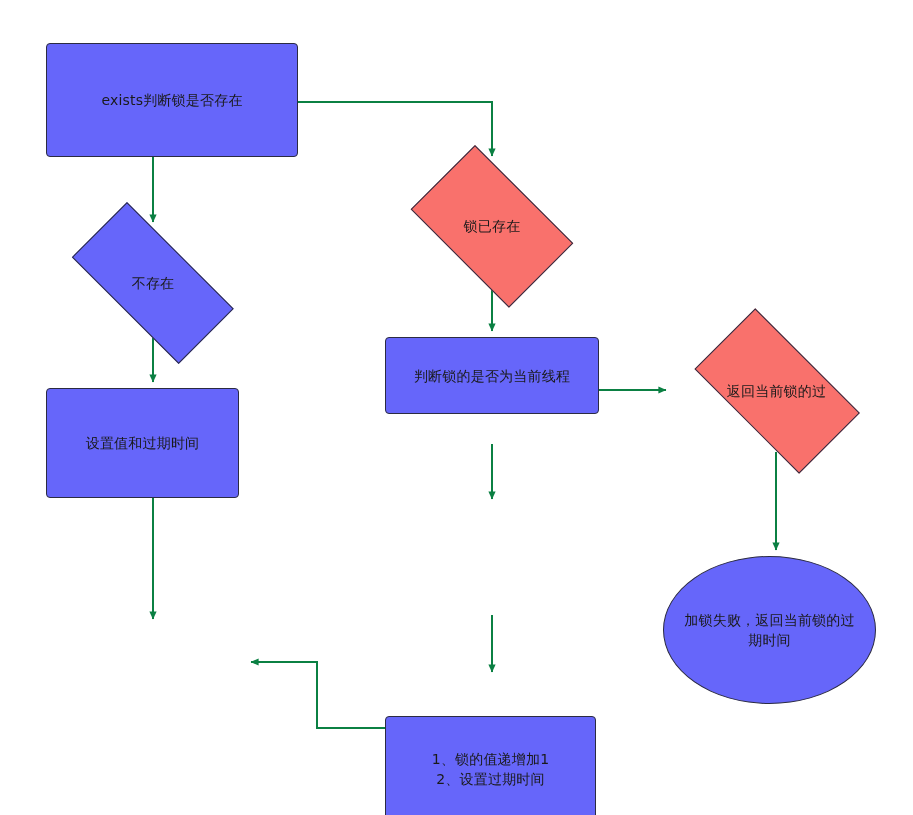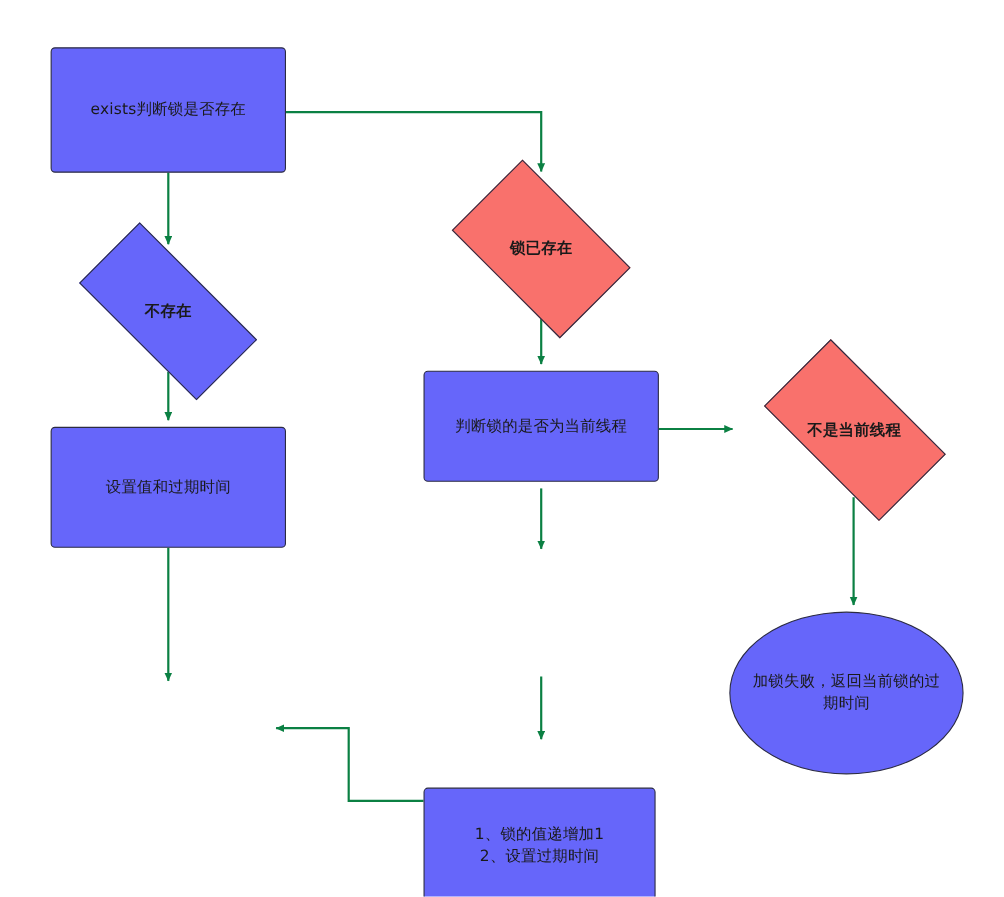--- a/index.html
+++ b/index.html
@@ -57,21 +57,20 @@
     border-radius: 4px;
   }
   .shape-ellipse {
     border: 1.6px solid #2b2b42;
     border-radius: 50%;
     text-align: center;
   }
   .shape-diamond {
     background: transparent !important;
     border: none !important;
-    font-weight: bold;
   }
   .shape-diamond .diamond-body {
     position: absolute;
     left: 50%;
     top: 50%;
     width: 70.71%;
     height: 70.71%;
     transform: translate(-50%, -50%) rotate(45deg);
     border: 1.6px solid #2b2b42;
     box-sizing: border-box;
@@ -101,44 +100,44 @@
         <polyline points="492,290 492,331" fill="none" stroke="#0b8043" stroke-width="2" stroke-linecap="butt" stroke-linejoin="miter" marker-end="url(#arrowhead)"></polyline>
         <polyline points="599,390 666,390" fill="none" stroke="#0b8043" stroke-width="2" stroke-linecap="butt" stroke-linejoin="miter" marker-end="url(#arrowhead)"></polyline>
         <polyline points="492,444 492,499" fill="none" stroke="#0b8043" stroke-width="2" stroke-linecap="butt" stroke-linejoin="miter" marker-end="url(#arrowhead)"></polyline>
         <polyline points="492,615 492,672" fill="none" stroke="#0b8043" stroke-width="2" stroke-linecap="butt" stroke-linejoin="miter" marker-end="url(#arrowhead)"></polyline>
         <polyline points="385,728 317,728 317,662 251,662" fill="none" stroke="#0b8043" stroke-width="2" stroke-linecap="butt" stroke-linejoin="miter" marker-end="url(#arrowhead)"></polyline>
         <polyline points="776,452 776,550" fill="none" stroke="#0b8043" stroke-width="2" stroke-linecap="butt" stroke-linejoin="miter" marker-end="url(#arrowhead)"></polyline>
       </g>
   </svg>
 
   <div id="node-layer">
-      <div class="node shape-rect fill-blue" style="left: 46px; top: 43px; width: 214px; height: 114px;">
+      <div class="node shape-rect fill-blue" style="left: 46px; top: 43px; width: 252px; height: 114px;">
         <div class="node-label">exists判断锁是否存在</div>
       </div>
       <div class="node shape-diamond" style="left: 46px; top: 228px; width: 214px; height: 110px;">
         <div class="diamond-body fill-blue"></div>
         <div class="node-label">不存在</div>
       </div>
-      <div class="node shape-rect fill-blue" style="left: 46px; top: 388px; width: 214px; height: 110px; text-align: center;">
+      <div class="node shape-rect fill-blue" style="left: 46px; top: 388px; width: 193px; height: 110px; text-align: center;">
         <div class="node-label">设置值和过期时间</div>
       </div>
       <div class="node shape-diamond" style="left: 394px; top: 162px; width: 196px; height: 128px;">
         <div class="diamond-body fill-red"></div>
         <div class="node-label">锁已存在</div>
       </div>
-      <div class="node shape-rect fill-blue" style="left: 385px; top: 337px; width: 214px; height: 101px;">
+      <div class="node shape-rect fill-blue" style="left: 385px; top: 337px; width: 214px; height: 77px;">
         <div class="node-label">判断锁的是否为当前线程</div>
       </div>
       <div class="node shape-rect fill-blue" style="left: 385px; top: 716px; width: 211px; height: 105px;">
         <div class="node-label">1、锁的值递增加1
 2、设置过期时间</div>
       </div>
       <div class="node shape-diamond" style="left: 672px; top: 330px; width: 209px; height: 122px;">
         <div class="diamond-body fill-red"></div>
-        <div class="node-label">不是当前线程</div>
+        <div class="node-label">返回当前锁的过</div>
       </div>
       <div class="node shape-ellipse fill-blue" style="left: 663px; top: 556px; width: 213px; height: 148px;">
         <div class="node-label">加锁失败，返回当前锁的过
 期时间</div>
       </div>
     </div>
 
 </div>
 
 </body></html>

